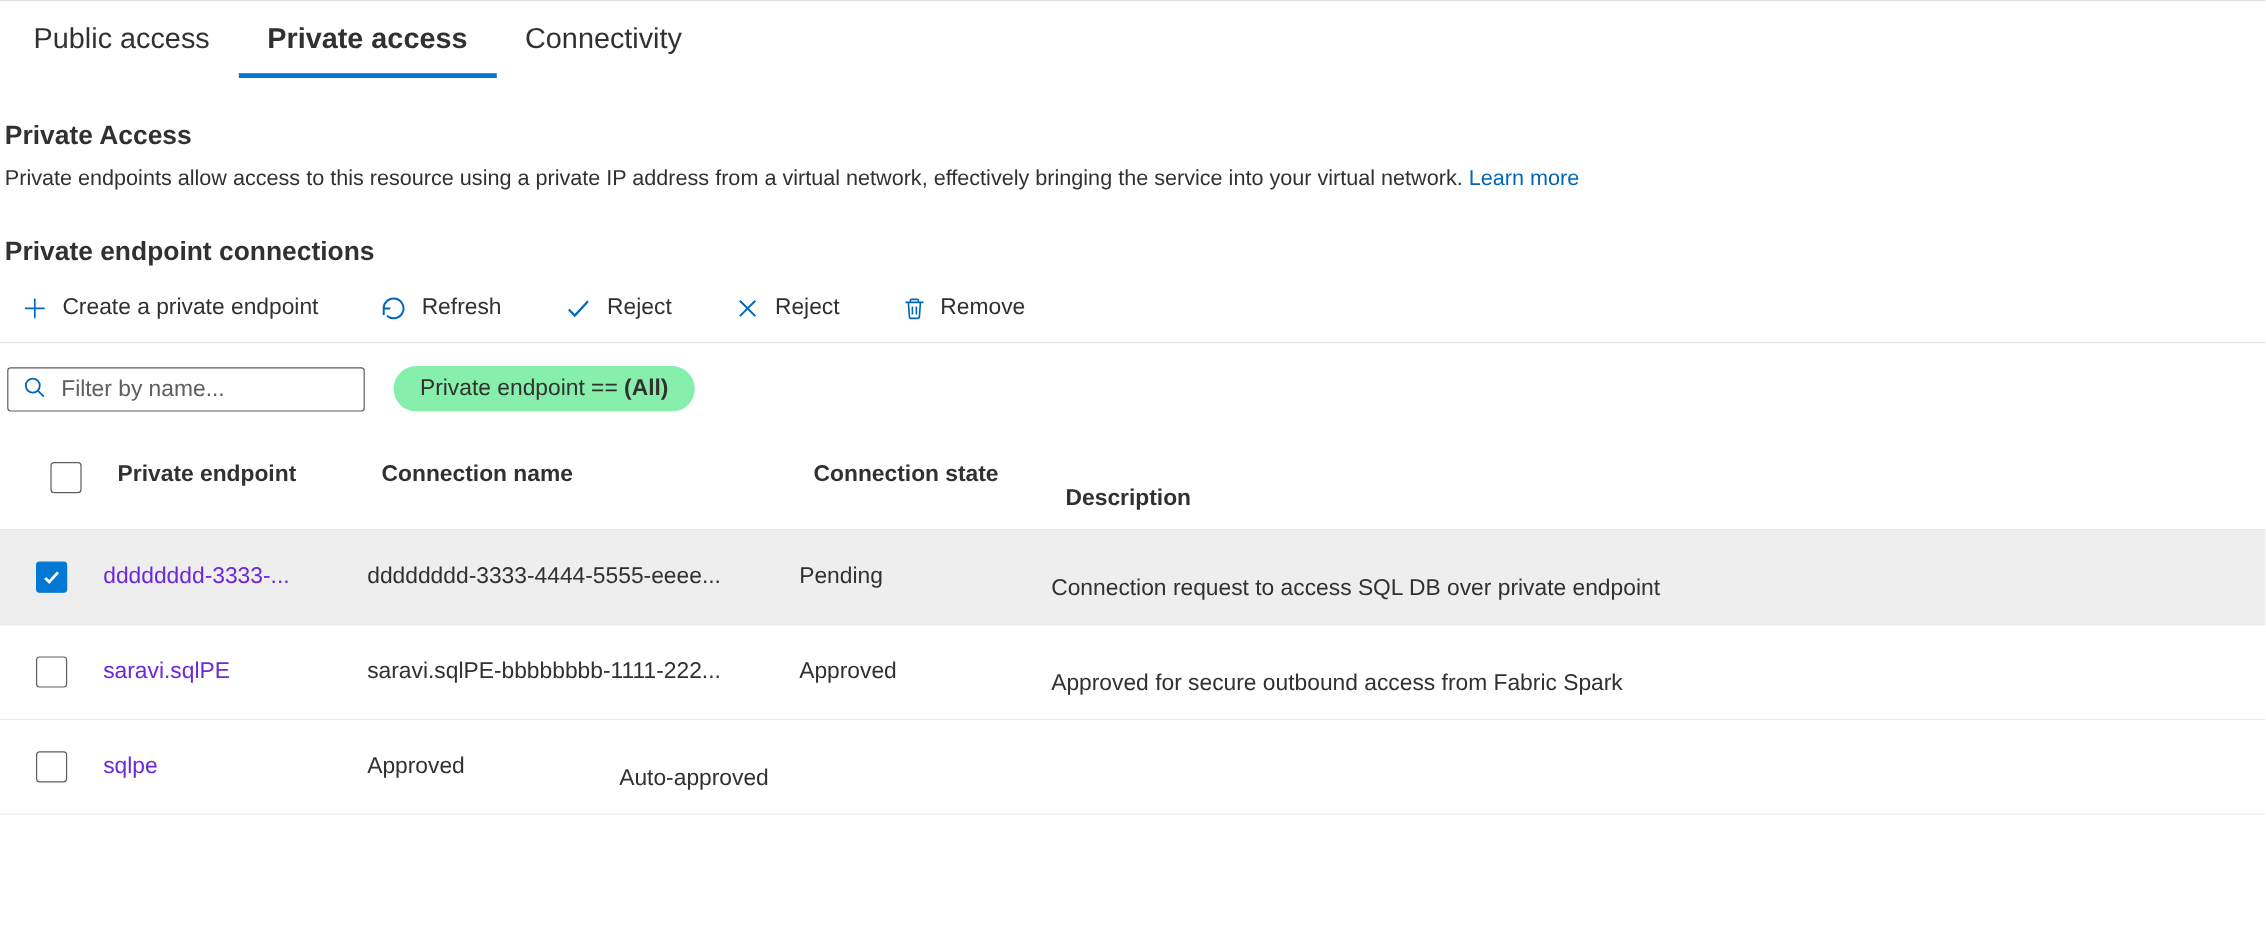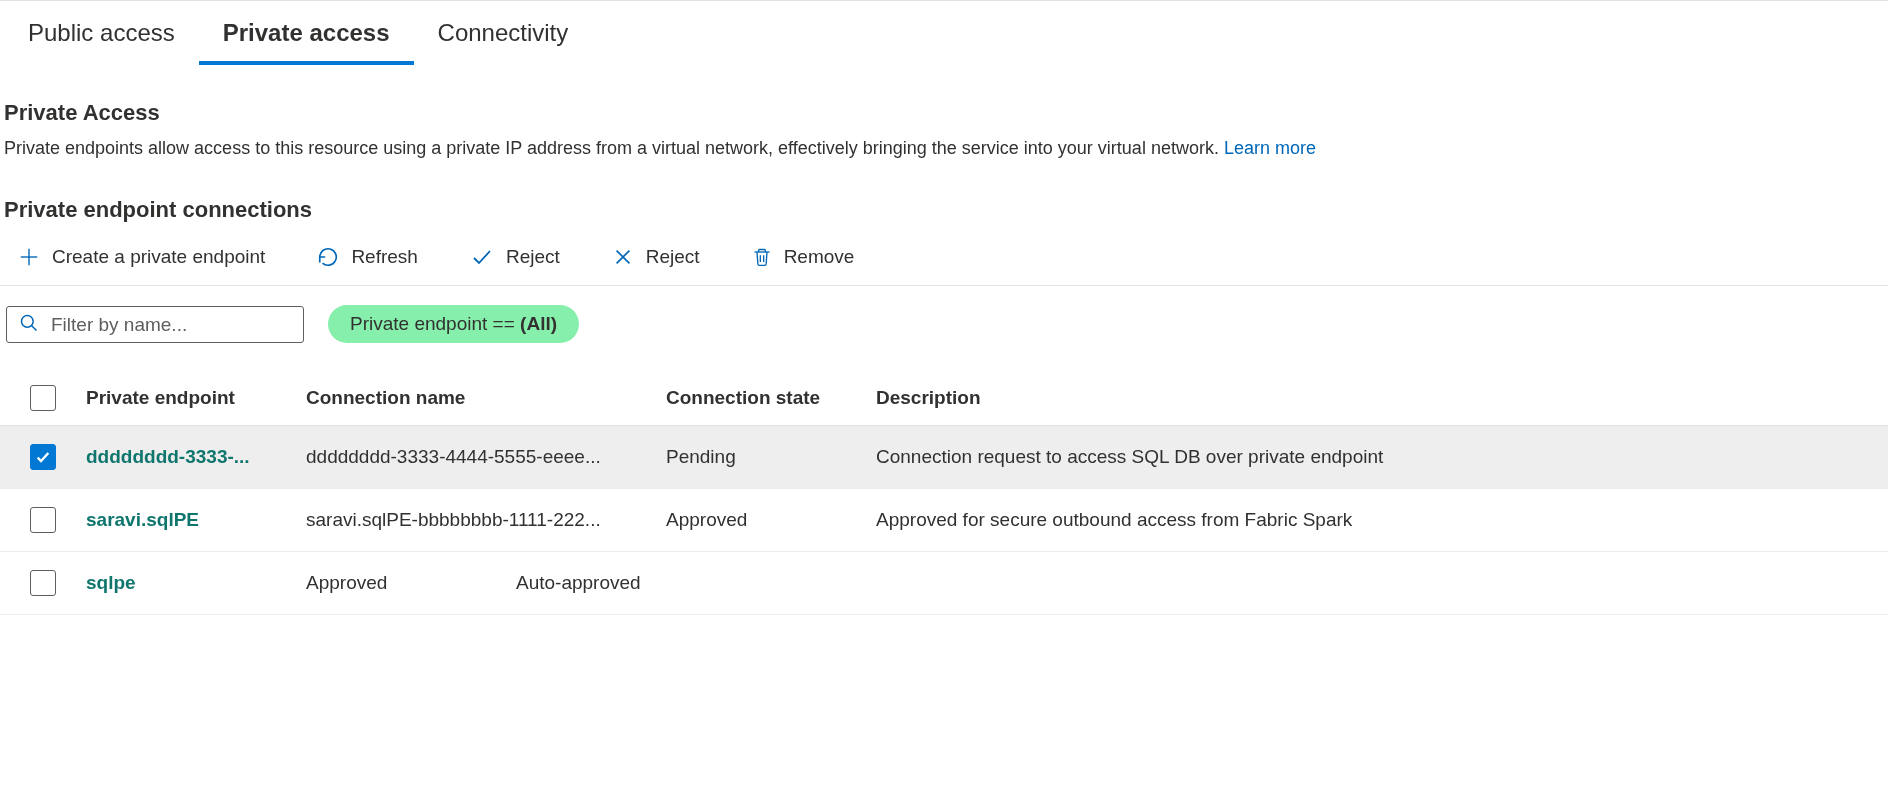--- a/index.html
+++ b/index.html
@@ -132,22 +132,22 @@
     }
     .filter-pill strong {
       font-weight: 700;
     }
     .table {
       margin-top: 28px;
       width: 100%;
     }
     .table-header {
       display: flex;
-      align-items: center;
-      padding: 14px 0;
+      align-items: flex-start;
+      padding: 14px 12px;
       border-bottom: 1px solid #e1e1e1;
     }
     .col-checkbox {
       width: 86px;
       display: flex;
       justify-content: center;
     }
     .col-pe {
       width: 220px;
       padding-right: 12px;
@@ -156,20 +156,21 @@
       width: 360px;
       padding-right: 12px;
     }
     .col-state {
       width: 210px;
       padding-right: 12px;
     }
     .col-desc {
       flex: 1;
       padding-right: 12px;
+      margin-top: 20px;
     }
     .table-header .col-label {
       font-size: 19px;
       font-weight: 700;
       color: #323130;
     }
     .table-row {
       display: flex;
       align-items: center;
       padding: 18px 0;
@@ -179,23 +180,22 @@
       background: #eeeeee;
     }
     .row-cell {
       font-size: 19px;
       color: #323130;
       white-space: nowrap;
       overflow: hidden;
       text-overflow: ellipsis;
     }
     .row-cell.link {
-      color: #0f766e;
-      cursor: pointer;
-      font-weight: bold;
+      color: #6d28d9;
+      cursor: pointer;
     }
     .checkbox {
       width: 26px;
       height: 26px;
       border: 1.5px solid #605e5c;
       border-radius: 3px;
       cursor: pointer;
       display: inline-flex;
       align-items: center;
       justify-content: center;

